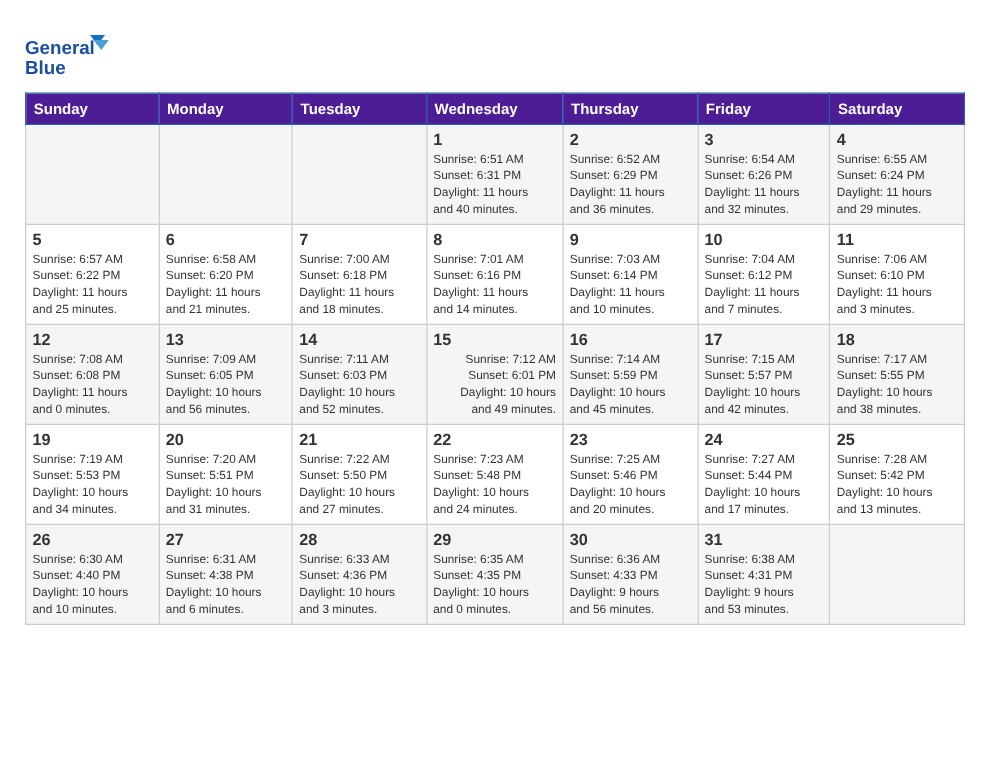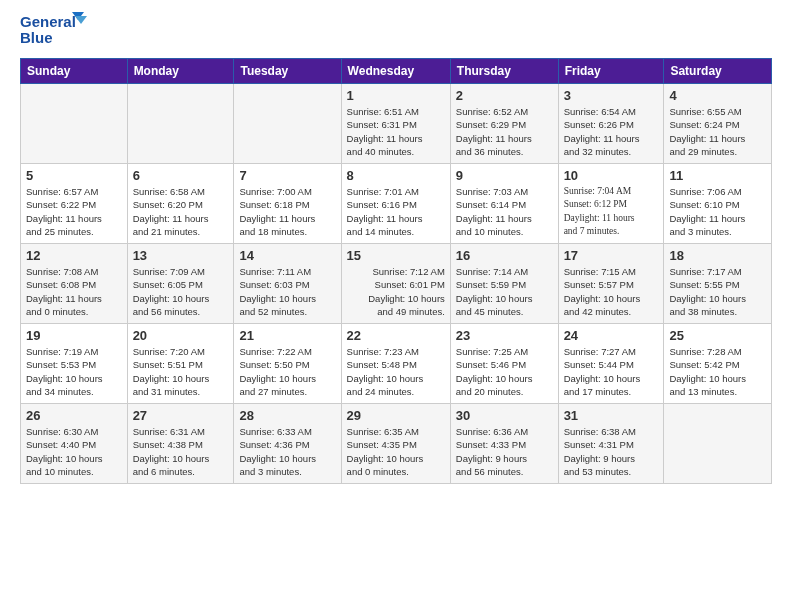--- a/index.html
+++ b/index.html
@@ -1,17 +1,17 @@
 <!DOCTYPE html>
 <html><head>
   <meta charset="utf-8">
   <style>
     * { box-sizing: border-box; margin: 0; padding: 0; }
     body { font-family: Arial, sans-serif; background: #fff; width: 792px; height: 612px; overflow: hidden; }
-    .container { width: 792px; padding: 10px 20px; }
+    .container { width: 792px; padding: 26px 20px; }
     .header { display: flex; align-items: flex-start; justify-content: space-between; margin-bottom: 8px; }
     .logo { display: flex; align-items: center; }
     .title-block { text-align: right; }
     .month-title { font-size: 36px; color: #333; font-weight: 300; }
     .subtitle { font-size: 16px; color: #555; }
     .calendar { width: 100%; border-collapse: collapse; font-size: 10px; }
     .calendar th { background: #2a5caa; color: #fff; text-align: left; padding: 5px 6px; font-size: 12px; border: 1px solid #2a5caa; }
     .calendar td { border: 1px solid #ccc; vertical-align: top; padding: 4px 5px; width: 113px; height: 80px; background: #fff; }
     .calendar tr:nth-child(odd) td { background: #f5f5f5; }
     .calendar tr:nth-child(even) td { background: #fff; }
@@ -116,21 +116,21 @@
           </td>
           <td>
             <span class="day-num">9</span>
             <div class="day-info" style="white-space: pre-line;">Sunrise: 7:03 AM
 Sunset: 6:14 PM
 Daylight: 11 hours
 and 10 minutes.</div>
           </td>
           <td>
             <span class="day-num">10</span>
-            <div class="day-info" style="white-space: pre-line; font-family: Liberation Serif, serif;">Sunrise: 7:04 AM
+            <div class="day-info" style="white-space: pre-line;">Sunrise: 7:04 AM
 Sunset: 6:12 PM
 Daylight: 11 hours
 and 7 minutes.</div>
           </td>
           <td>
             <span class="day-num">11</span>
             <div class="day-info" style="white-space: pre-line;">Sunrise: 7:06 AM
 Sunset: 6:10 PM
 Daylight: 11 hours
 and 3 minutes.</div>

